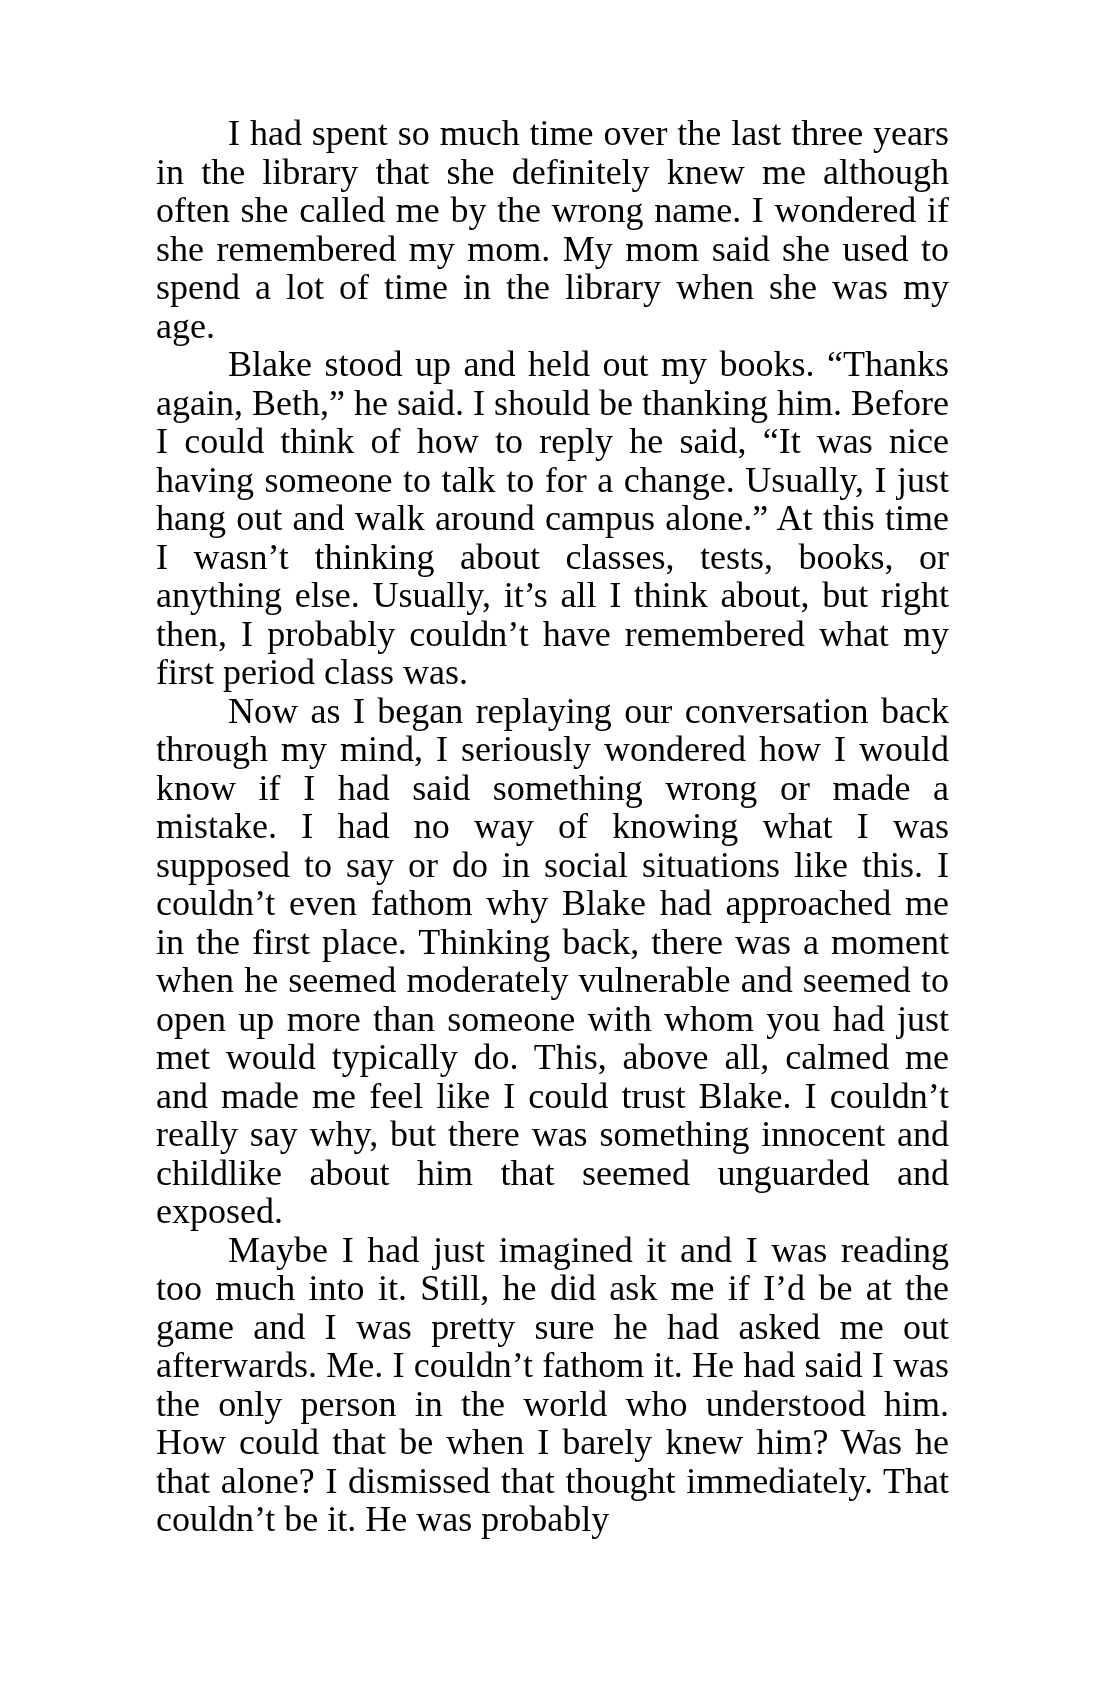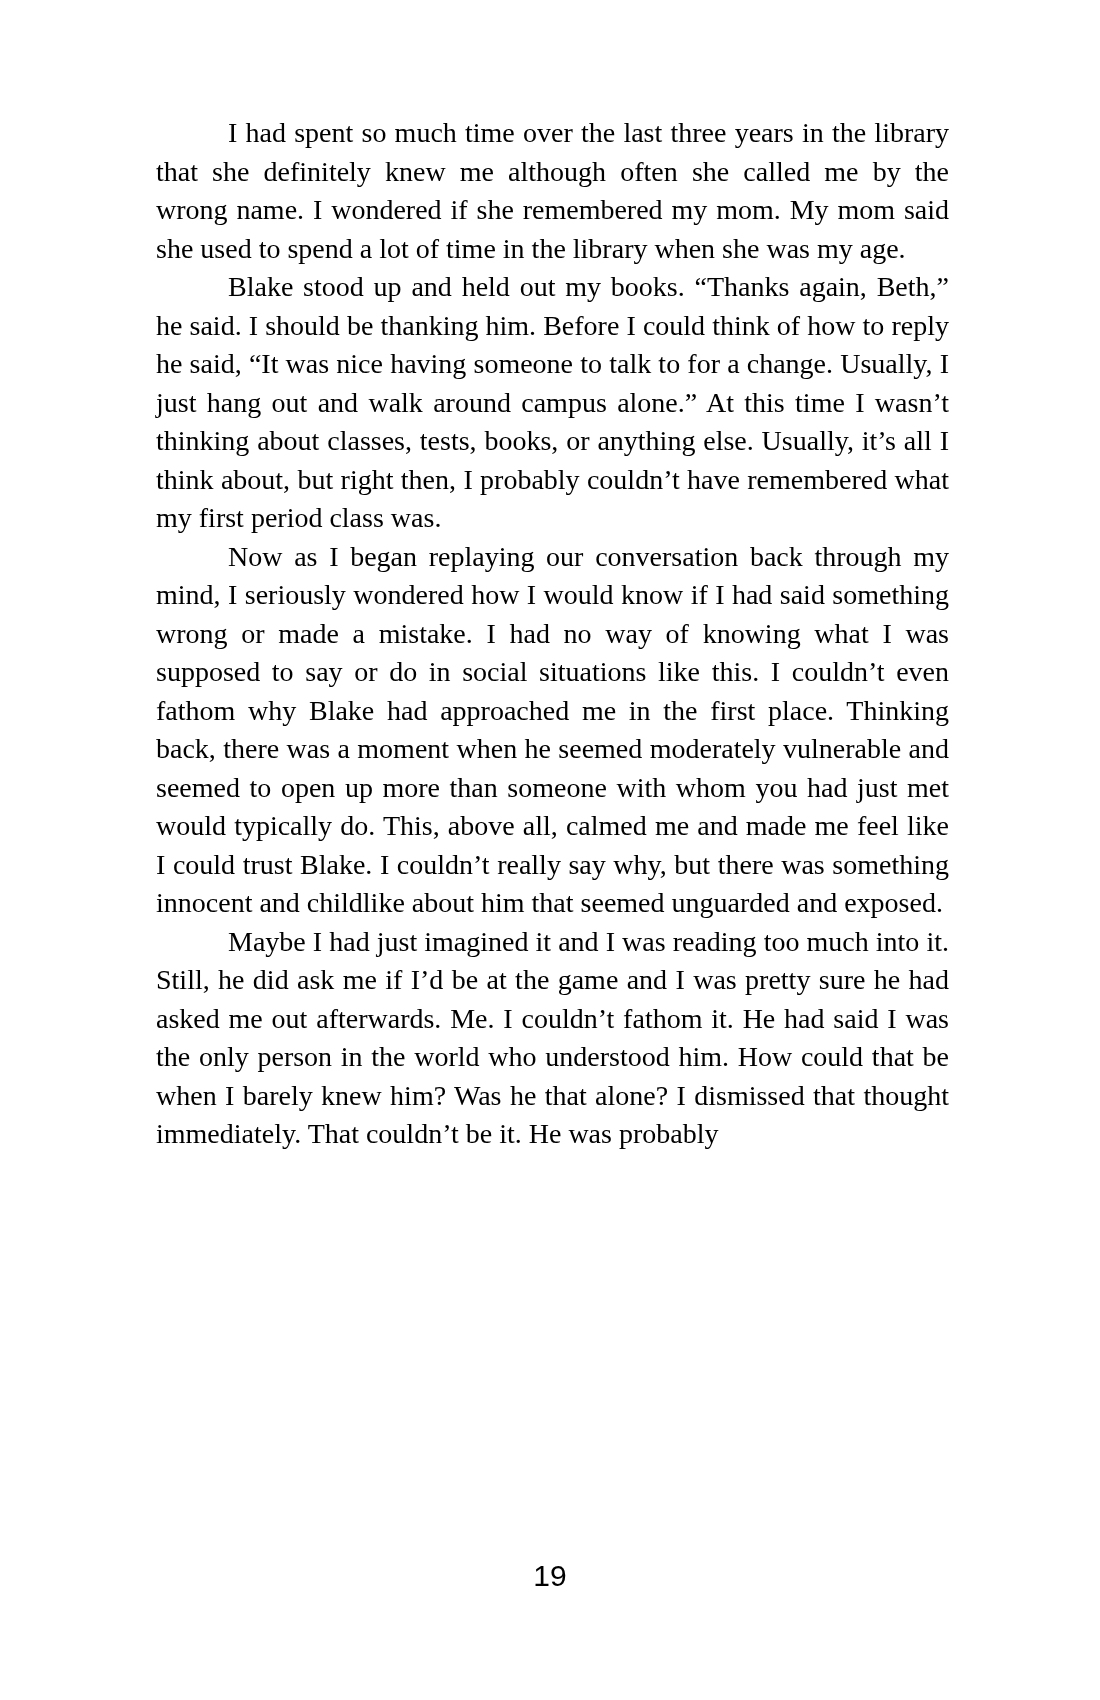--- a/index.html
+++ b/index.html
@@ -14,21 +14,21 @@
       background: #ffffff;
       color: #000000;
       overflow: hidden;
     }
     .text-block {
       position: absolute;
       left: 156px;
       top: 114px;
       width: 793px;
       font-family: "Liberation Serif", serif;
-      font-size: 28px;
+      font-size: 36px;
       line-height: 38.5px;
       text-align: justify;
       hyphens: none;
       -webkit-hyphens: none;
       word-spacing: normal;
     }
     .para {
       margin: 0;
       padding: 0;
       text-indent: 72px;
@@ -48,14 +48,13 @@
 </head>
 <body>
 
 <div class="page">
   <div class="text-block">
     <p class="para">I had spent so much time over the last three years in the library that she definitely knew me although often she called me by the wrong name. I wondered if she remembered my mom. My mom said she used to spend a lot of time in the library when she was my age.</p>
     <p class="para">Blake stood up and held out my books. “Thanks again, Beth,” he said. I should be thanking him. Before I could think of how to reply he said, “It was nice having someone to talk to for a change. Usually, I just hang out and walk around campus alone.” At this time I wasn’t thinking about classes, tests, books, or anything else. Usually, it’s all I think about, but right then, I probably couldn’t have remembered what my first period class was.</p>
     <p class="para">Now as I began replaying our conversation back through my mind, I seriously wondered how I would know if I had said something wrong or made a mistake. I had no way of knowing what I was supposed to say or do in social situations like this. I couldn’t even fathom why Blake had approached me in the first place. Thinking back, there was a moment when he seemed moderately vulnerable and seemed to open up more than someone with whom you had just met would typically do. This, above all, calmed me and made me feel like I could trust Blake. I couldn’t really say why, but there was something innocent and childlike about him that seemed unguarded and exposed.</p>
     <p class="para">Maybe I had just imagined it and I was reading too much into it. Still, he did ask me if I’d be at the game and I was pretty sure he had asked me out afterwards. Me. I couldn’t fathom it. He had said I was the only person in the world who understood him. How could that be when I barely knew him? Was he that alone? I dismissed that thought immediately. That couldn’t be it. He was probably</p>
   </div>
-  <div class="page-number">19</div>
 </div>
 
 </body></html>

